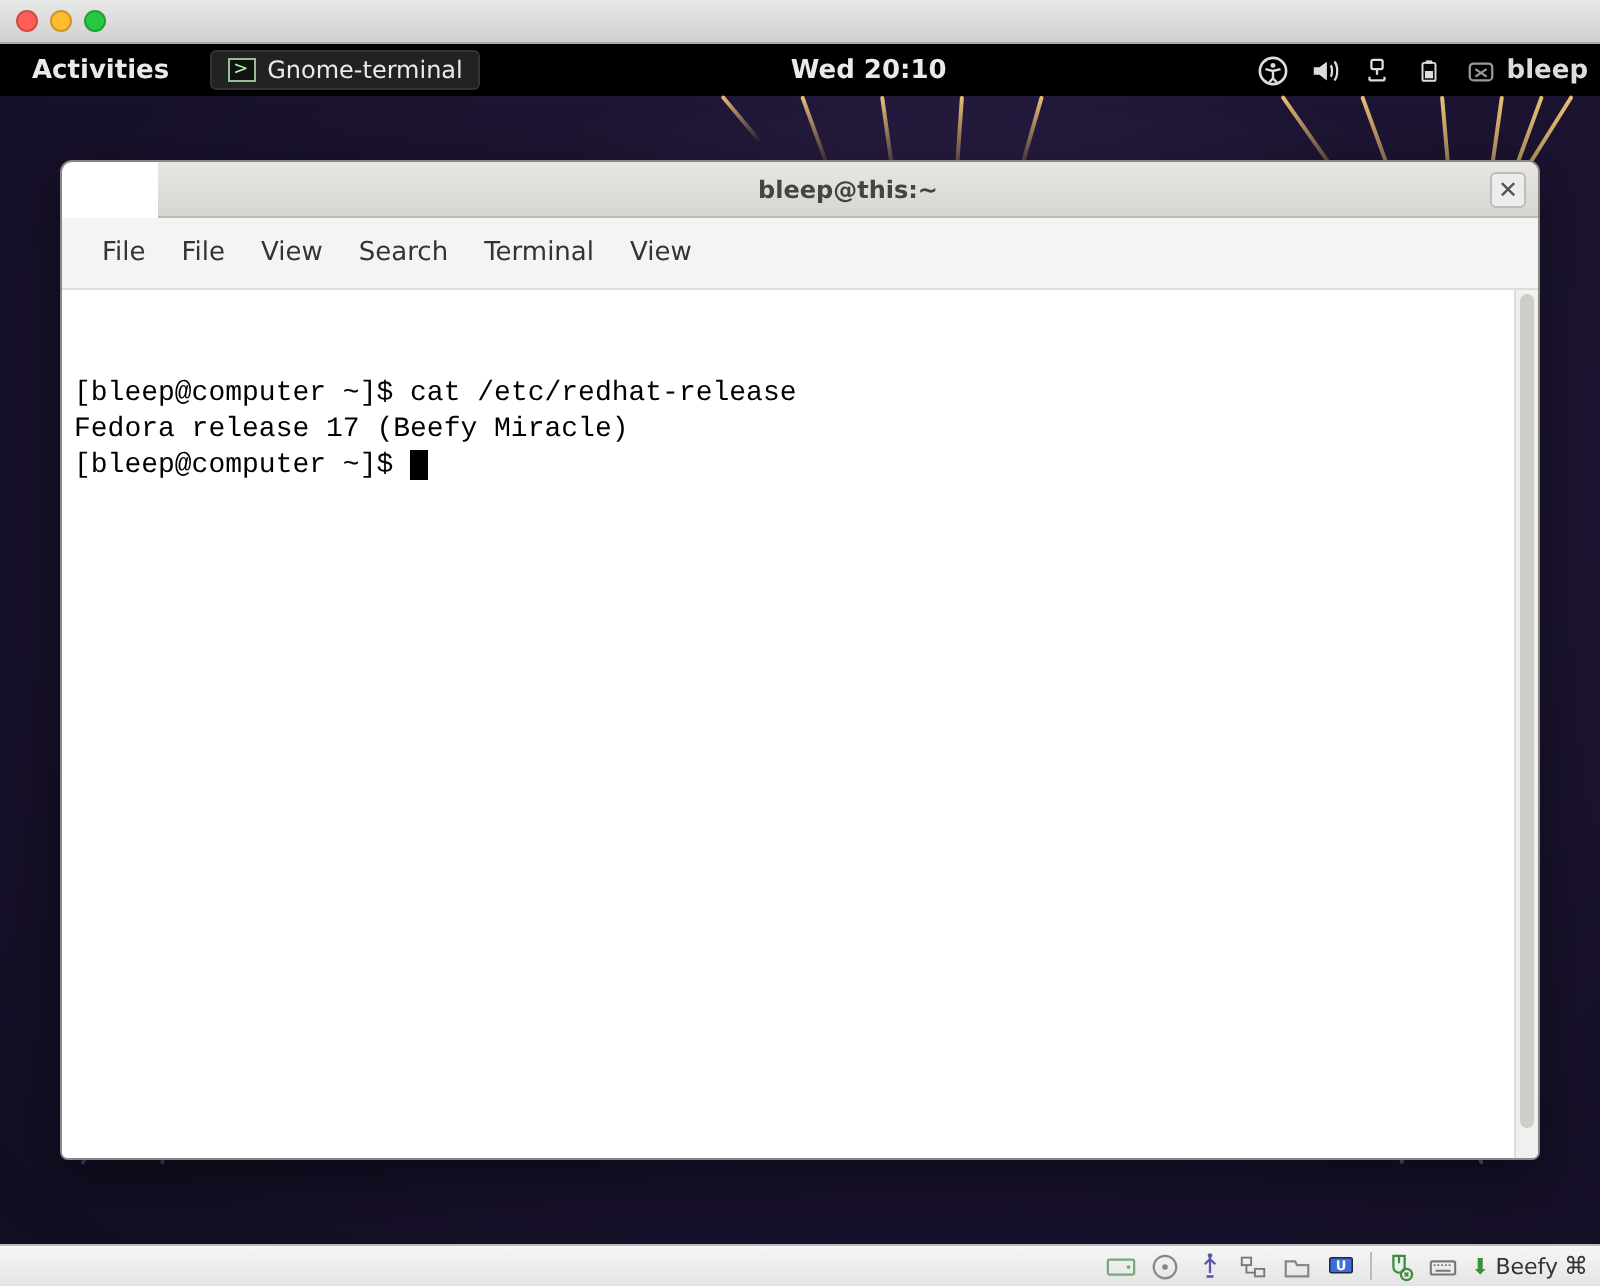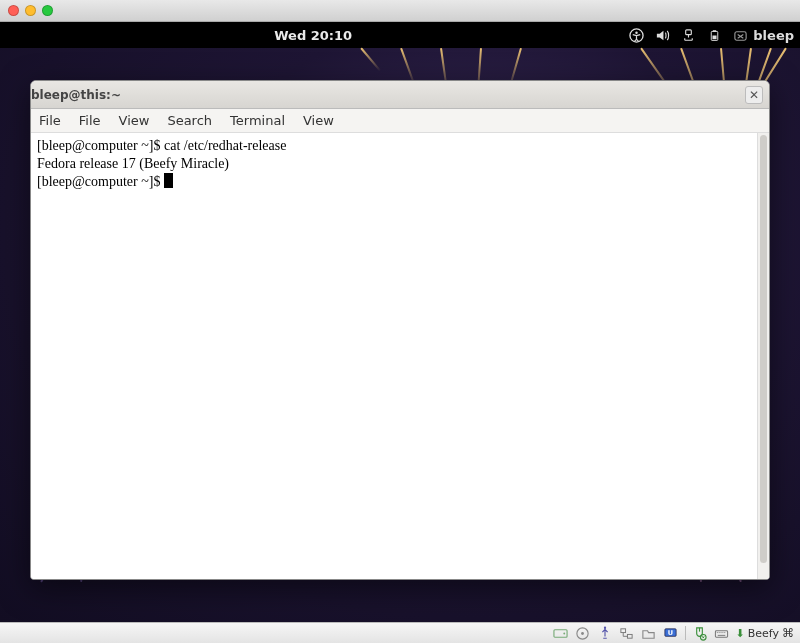--- a/index.html
+++ b/index.html
@@ -97,57 +97,58 @@
     border: 1px solid #888;
     border-radius: 6px 6px 4px 4px;
     box-shadow: 0 8px 30px rgba(0,0,0,0.5);
     display: flex; flex-direction: column;
     overflow: hidden;
   }
   .term-titlebar {
     height: 28px;
     background: linear-gradient(#e9e7e3, #d7d5d1);
     border-bottom: 1px solid #bbb;
-    display: flex; align-items: center; 
+    display: flex; align-items: center; justify-content: center;
     position: relative;
-    font-size: 12px; font-weight: bold; color: #444;
+    font-size: 12px; font-weight: bold; color: #444; margin-left: 48px;
   }
   .term-close {
     position: absolute; right: 6px; top: 5px;
     width: 18px; height: 18px;
     background: #ededed;
     border: 1px solid #bcbcbc;
     border-radius: 3px;
     display: flex; align-items: center; justify-content: center;
     font-size: 12px; color: #555;
     cursor: pointer;
   }
   .term-menubar {
-    height: 24px;
+    height: 36px;
     background: #f5f4f2;
     border-bottom: 1px solid #ddd;
     display: flex; align-items: center;
-    padding: 0 8px;
+    padding: 0 20px;
     gap: 18px;
     font-size: 13px; color: #333;
   }
   .term-menubar span { cursor: pointer; }
   .term-body {
     flex: 1;
     display: flex;
     background: #fff;
   }
   .term-text {
     flex: 1;
     padding: 4px 6px;
-    font-family: Liberation Serif, serif;
+    font-family: Liberation Mono, monospace;
     font-size: 14px;
     line-height: 18px;
     color: #000;
     white-space: pre;
+    margin-top: 39px;
   }
   .term-cursor {
     display: inline-block;
     width: 9px; height: 15px;
     background: #000;
     vertical-align: text-bottom;
     margin-bottom: 1px;
   }
   .term-scrollbar {
     width: 12px;
@@ -215,20 +216,27 @@
     <div class="spark" style="left:750px; top:26px; height:120px; transform:rotate(8deg);"></div>
     <div class="spark" style="left:770px; top:26px; height:140px; transform:rotate(20deg);"></div>
     <div class="spark" style="left:785px; top:26px; height:160px; transform:rotate(32deg);"></div>
     <div class="spark" style="left:40px; top:560px; height:40px; transform:rotate(-150deg); background:linear-gradient(to bottom, rgba(140,110,200,0.5), rgba(140,110,200,0));"></div>
     <div class="spark" style="left:80px; top:560px; height:40px; transform:rotate(-170deg); background:linear-gradient(to bottom, rgba(140,110,200,0.5), rgba(140,110,200,0));"></div>
     <div class="spark" style="left:740px; top:560px; height:40px; transform:rotate(160deg); background:linear-gradient(to bottom, rgba(200,140,200,0.5), rgba(200,140,200,0));"></div>
     <div class="spark" style="left:700px; top:560px; height:40px; transform:rotate(175deg); background:linear-gradient(to bottom, rgba(200,140,200,0.5), rgba(200,140,200,0));"></div>
   </div>
 
   <div class="gnome-bar">
+    <div class="left">
+      <div class="pill">Activities</div>
+      <div class="app-item">
+        <span class="term-icon"></span>
+        <span>Gnome-terminal</span>
+      </div>
+    </div>
     <div class="center">Wed 20:10</div>
     <div class="right">
       <span class="sys-icon">
         <svg viewBox="0 0 16 16" width="15" height="15">
             <circle cx="8" cy="8" r="7" fill="none" stroke="#ddd" stroke-width="1.4"></circle>
             <circle cx="8" cy="5" r="1.3" fill="#ddd"></circle>
             <path d="M4 7l4 1 4-1M8 8v4m-2 2l2-2 2 2" stroke="#ddd" stroke-width="1.3" fill="none"></path>
           </svg>
       </span>
       <span class="sys-icon">

